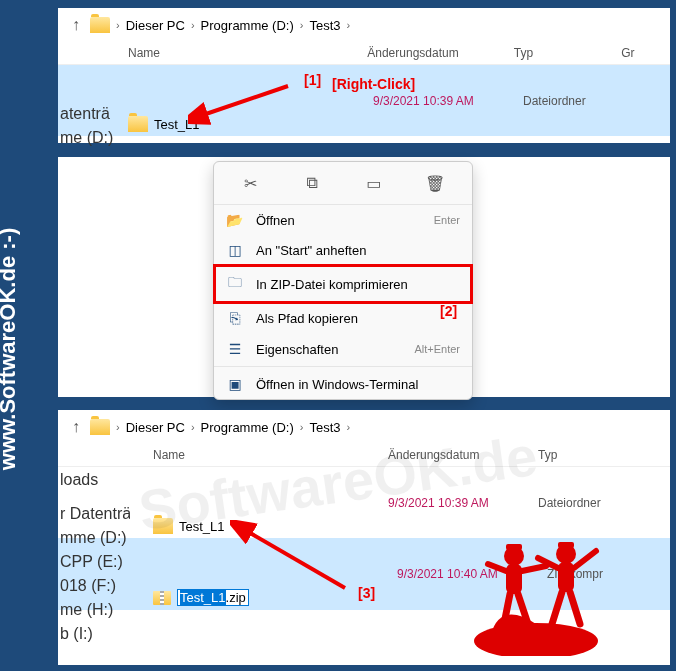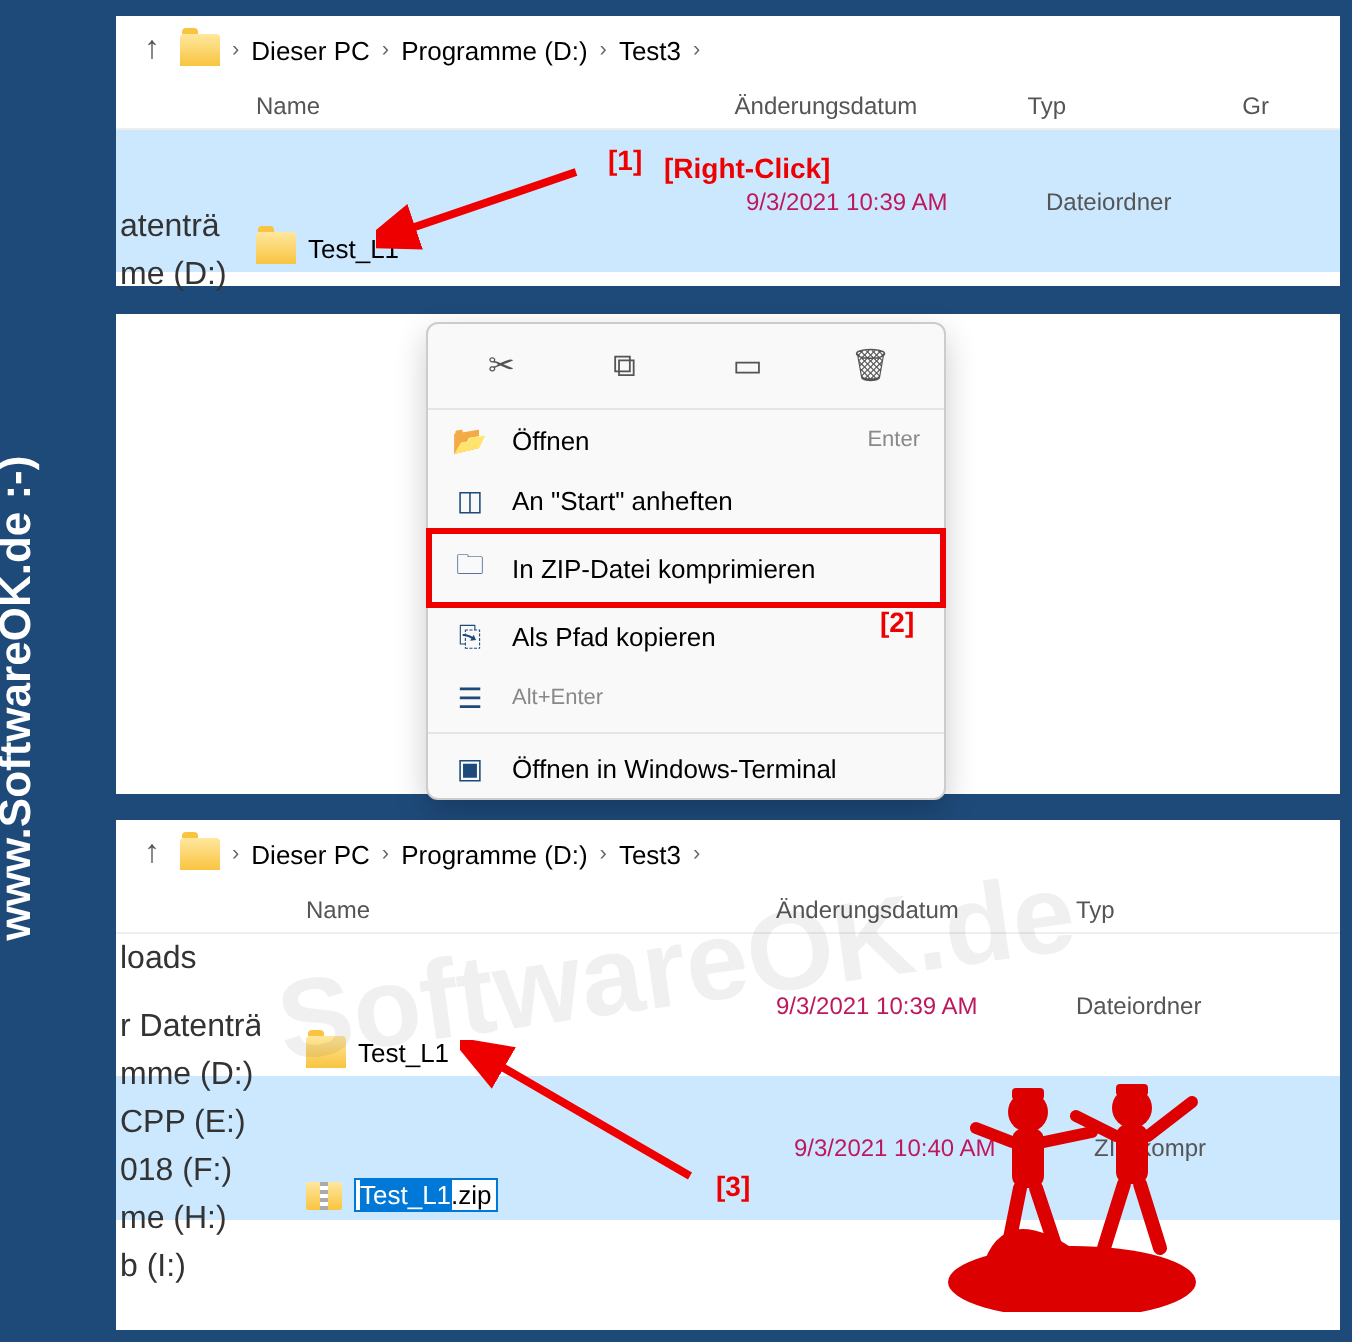--- a/index.html
+++ b/index.html
@@ -203,20 +203,21 @@
     <div class="cm-item highlight">
       <span class="ic">🗀</span>
       <span class="lbl">In ZIP-Datei komprimieren</span>
     </div>
     <div class="cm-item">
       <span class="ic">⎘</span>
       <span class="lbl">Als Pfad kopieren</span>
     </div>
     <div class="cm-item">
       <span class="ic">☰</span>
+      <span class="lbl">Eigenschaften</span>
       <span class="shortcut">Alt+Enter</span>
     </div>
     <div class="cm-divider"></div>
     <div class="cm-item">
       <span class="ic">▣</span>
       <span class="lbl">Öffnen in Windows-Terminal</span>
     </div>
   </div>
 </div>
 <div class="anno" style="left:440px; top:303px;">[2]</div>

